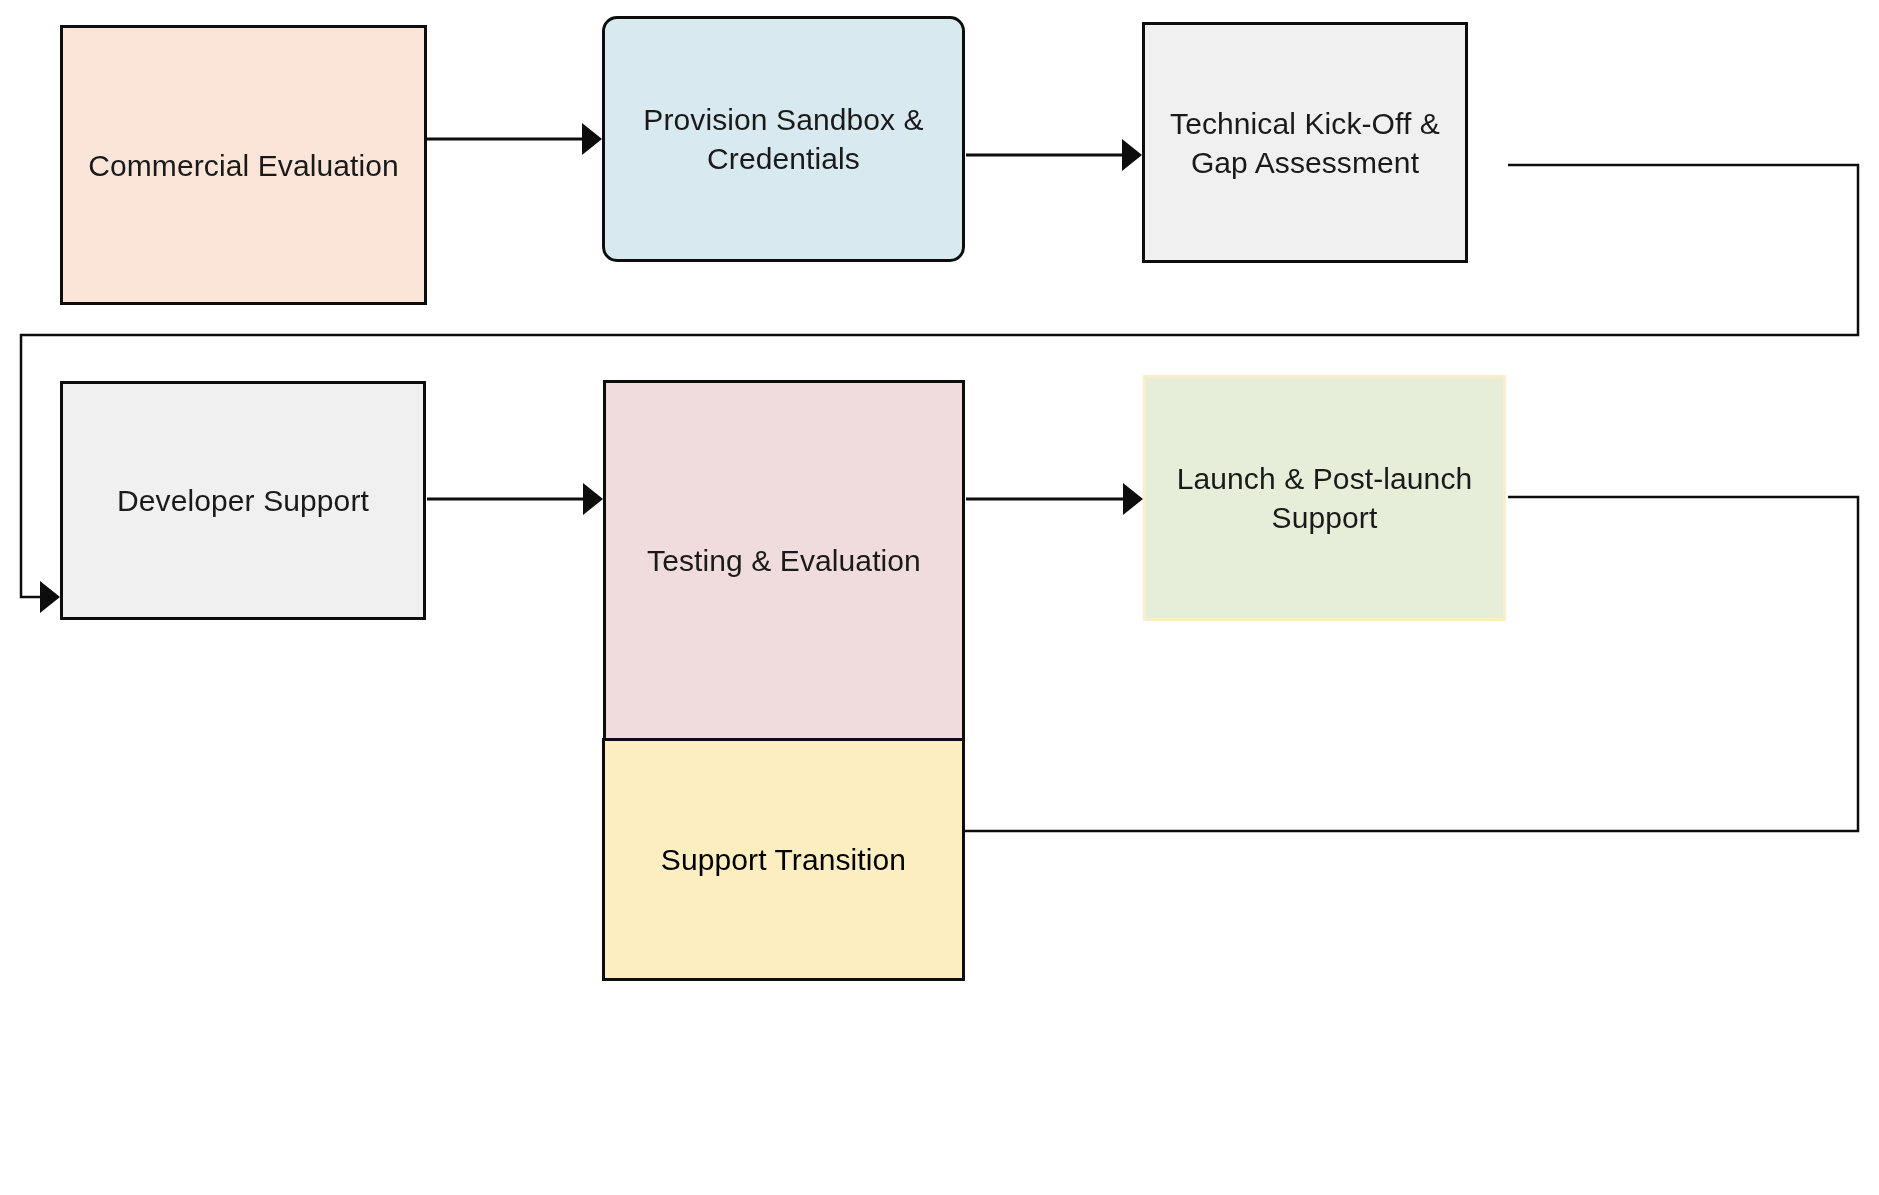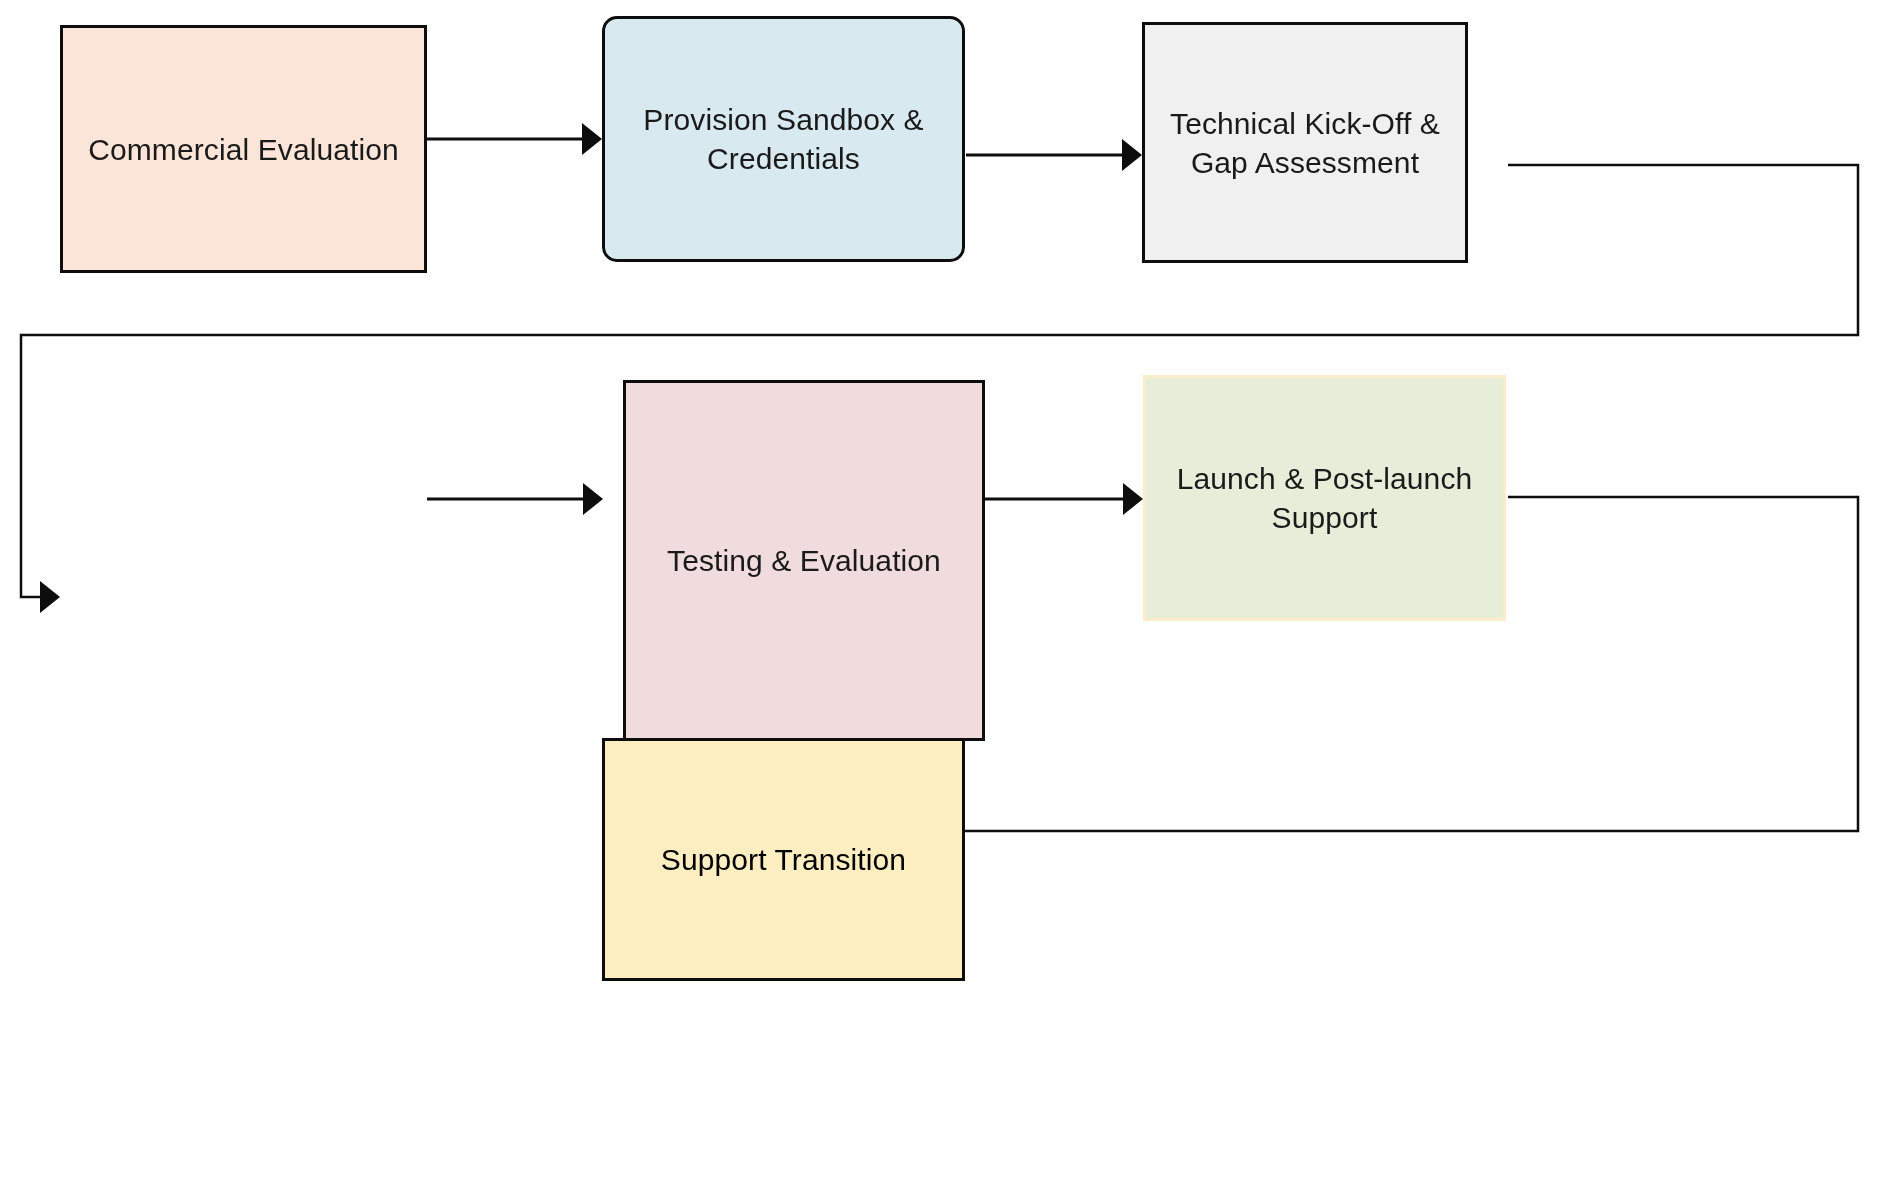--- a/index.html
+++ b/index.html
@@ -88,29 +88,30 @@
       <path class="edge-path" d="M 966 499 L 1123 499" stroke-width="3" style="stroke: rgb(13, 13, 13);"></path>
       <path class="edge-head" d="M 1123 483 L 1143 499 L 1123 515 Z" style="fill: rgb(13, 13, 13);"></path>
     </g>
 
     <g>
       <path class="edge-path" d="M 1508 497 L 1858 497 L 1858 831 L 785 831 L 785 718" stroke-width="2.5" style="stroke: rgb(13, 13, 13);"></path>
       <path class="edge-head" d="M 769 718 L 801 718 L 785 738 Z" style="fill: rgb(13, 13, 13);"></path>
     </g>
   </svg>
 
-  <div class="node bordered" style="left: 60px; top: 25px; width: 367px; height: 248px; background: rgb(250, 229, 216); border-color: rgb(13, 13, 13); color: rgb(26, 26, 26);">Commercial Evaluation</div>
+  <div class="node bordered" style="left: 60px; top: 25px; width: 367px; height: 280px; background: rgb(250, 229, 216); border-color: rgb(13, 13, 13); color: rgb(26, 26, 26);">Commercial Evaluation</div>
 
   <div class="node bordered" style="left: 602px; top: 16px; width: 363px; height: 246px; background: rgb(217, 233, 240); border-color: rgb(13, 13, 13); color: rgb(26, 26, 26); border-radius: 15px;">Provision Sandbox &amp;
 Credentials</div>
 
   <div class="node bordered" style="left: 1142px; top: 22px; width: 326px; height: 241px; background: rgb(240, 240, 240); border-color: rgb(13, 13, 13); color: rgb(26, 26, 26);">Technical Kick-Off &amp;
 Gap Assessment</div>
 
+  <div class="node bordered" style="left: 60px; top: 381px; width: 366px; height: 239px; background: rgb(240, 240, 240); border-color: rgb(13, 13, 13); color: rgb(26, 26, 26);">Developer Support</div>
 
-  <div class="node bordered" style="left: 603px; top: 380px; width: 362px; height: 361px; background: rgb(240, 220, 220); border-color: rgb(13, 13, 13); color: rgb(26, 26, 26); margin-left: 20px;">Testing &amp; Evaluation</div>
+  <div class="node bordered" style="left: 603px; top: 380px; width: 362px; height: 361px; background: rgb(240, 220, 220); border-color: rgb(13, 13, 13); color: rgb(26, 26, 26);">Testing &amp; Evaluation</div>
 
   <div class="node soft-border" style="left: 1143px; top: 375px; width: 363px; height: 246px; background: rgb(230, 238, 218); border-color: rgb(251, 236, 203); color: rgb(26, 26, 26);">Launch &amp; Post-launch
 Support</div>
 
   <div class="node bordered" style="left: 602px; top: 738px; width: 363px; height: 243px; background: rgb(253, 238, 194); border-color: rgb(13, 13, 13); color: #000000;">Support Transition</div>
 
 </div>
 
 </body></html>

